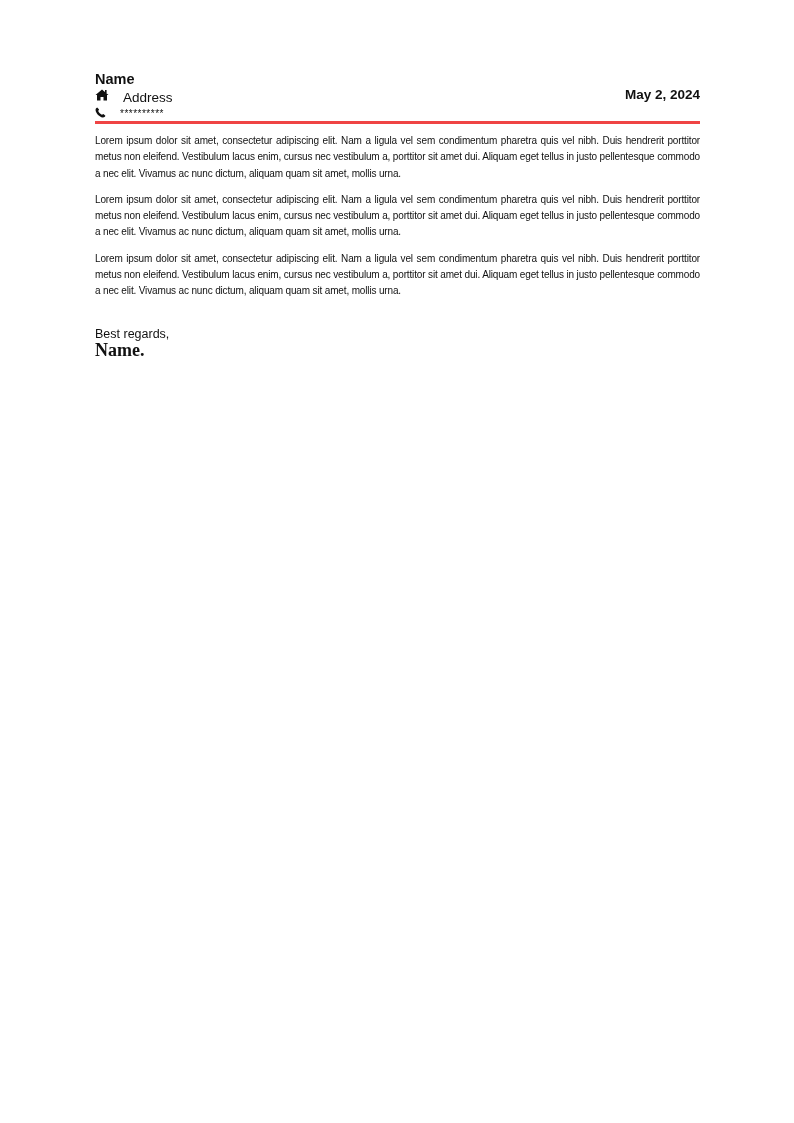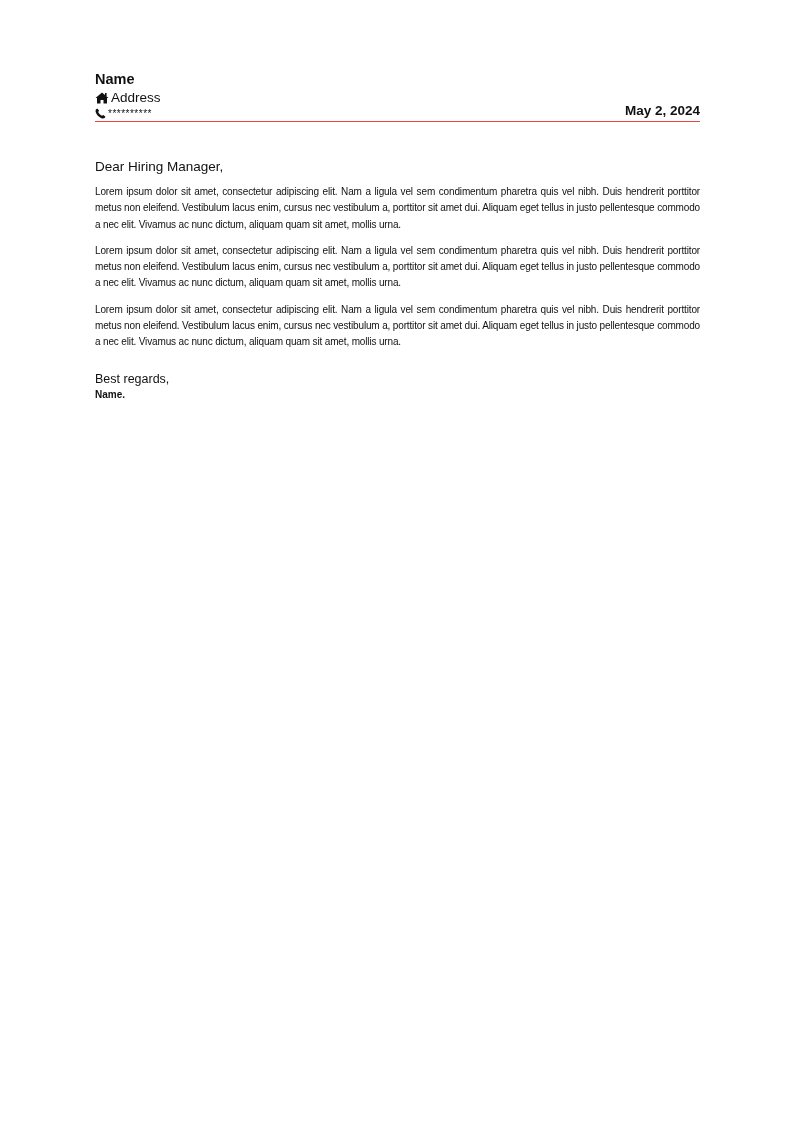--- a/index.html
+++ b/index.html
@@ -15,77 +15,79 @@
       color: #111111;
     }
     .page {
       position: absolute;
       left: 95px;
       top: 70px;
       width: 605px;
     }
     .header {
       position: relative;
-      border-bottom: 1px solid #ef4444;
+      border-bottom: 3px solid #ef4444;
       padding-bottom: 1px;
     }
     .name {
       font-weight: bold;
       font-size: 14.5px;
       line-height: 19px;
     }
     .contact-line {
       font-size: 13.5px;
       line-height: 18px;
       display: flex;
-      align-items: center;
+      align-items: flex-start;
+      gap: 12px;
     }
     .contact-line.phone {
       font-size: 10px;
       line-height: 13px;
       height: 13px;
       letter-spacing: 0.5px;
     }
     .icon {
       display: inline-flex;
       align-items: center;
       justify-content: center;
       margin-right: 2px;
     }
     .icon svg { display: block; }
     .date {
       position: absolute;
       right: 0;
-      bottom: 2px;
+      bottom: 18px;
       font-weight: bold;
       font-size: 13.5px;
       line-height: 16px;
     }
     .greeting {
       margin-top: 36px;
       font-size: 13.5px;
       line-height: 17px;
     }
     .para {
       margin-top: 9px;
       font-size: 10px;
       line-height: 16.3px;
       text-align: justify;
       letter-spacing: -0.15px;
     }
     .para + .para { margin-top: 10px; }
     .closing {
-      margin-top: 20px;
+      margin-top: 26px;
       font-size: 12.5px;
       line-height: 16px;
     }
     .signature {
       font-weight: bold;
-      font-size: 10px;
+      font-size: 18px;
       line-height: 16px;
+      font-family: Liberation Serif, serif;
     }
   </style>
 </head>
 <body>
 
 <div class="page">
 
   <div class="header">
     <div class="name">Name</div>
 
@@ -105,21 +107,20 @@
         <svg width="11" height="11" viewBox="0 0 11 11">
           <path d="M2.2 0.6 C1.2 1 0.4 2 0.6 3.4 C1.2 6.6 4.4 9.8 7.6 10.4 C9 10.6 10 9.8 10.4 8.8 L8.4 6.9 L6.9 7.8 C5.3 7 4 5.7 3.2 4.1 L4.1 2.6 Z" fill="#111"></path>
         </svg>
       </span>
       <span>**********</span>
     </div>
 
     <div class="date">May 2, 2024</div>
   </div>
 
-  <div class="greeting">Dear Hiring Manager,</div>
 
   <p class="para">Lorem ipsum dolor sit amet, consectetur adipiscing elit. Nam a ligula vel sem condimentum pharetra quis vel nibh.  Duis hendrerit porttitor metus non eleifend.  Vestibulum lacus enim, cursus nec vestibulum a, porttitor sit amet dui. Aliquam eget tellus in justo pellentesque commodo a nec elit. Vivamus ac nunc dictum, aliquam quam sit amet, mollis urna.</p>
   <p class="para">Lorem ipsum dolor sit amet, consectetur adipiscing elit. Nam a ligula vel sem condimentum pharetra quis vel nibh.  Duis hendrerit porttitor metus non eleifend.  Vestibulum lacus enim, cursus nec vestibulum a, porttitor sit amet dui. Aliquam eget tellus in justo pellentesque commodo a nec elit. Vivamus ac nunc dictum, aliquam quam sit amet, mollis urna.</p>
   <p class="para">Lorem ipsum dolor sit amet, consectetur adipiscing elit. Nam a ligula vel sem condimentum pharetra quis vel nibh.  Duis hendrerit porttitor metus non eleifend.  Vestibulum lacus enim, cursus nec vestibulum a, porttitor sit amet dui. Aliquam eget tellus in justo pellentesque commodo a nec elit. Vivamus ac nunc dictum, aliquam quam sit amet, mollis urna.</p>
 
   <div class="closing">Best regards,</div>
   <div class="signature">Name.</div>
 
 </div>
 

